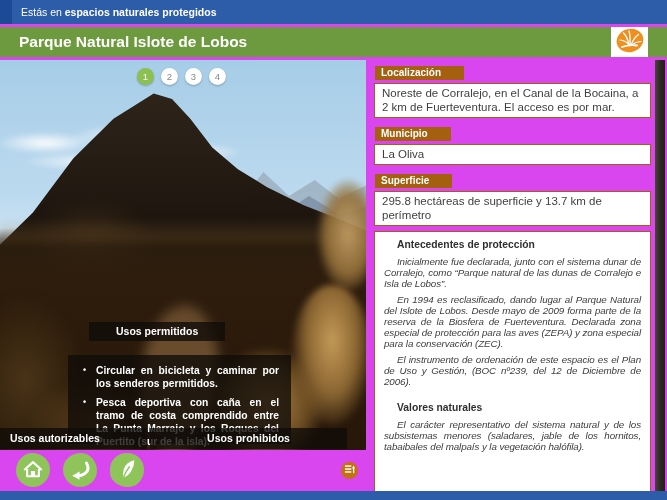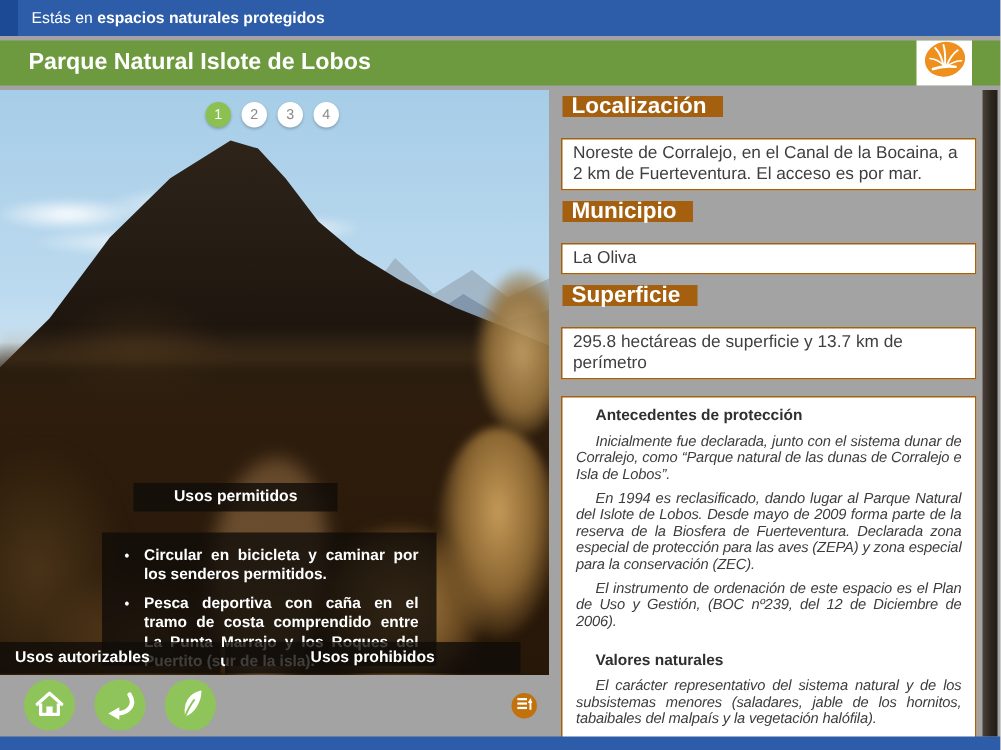--- a/index.html
+++ b/index.html
@@ -1,18 +1,18 @@
 <!DOCTYPE html>
 <html><head>
 <meta charset="utf-8">
 <style>
   * { margin:0; padding:0; box-sizing:border-box; }
   html,body { background:#e9e9e9; }
   body { font-family:"Liberation Sans", sans-serif; }
-  #app { position:relative; width:667px; height:500px; background:#a3a3a3; overflow:hidden; margin:0 auto; }
+  #app { position:relative; width:667px; height:500px; background:#d946ef; overflow:hidden; margin:0 auto; }
 
   
   .topbar { position:absolute; left:0; top:0; width:667px; height:24px; background:#2d5ca9; color:#fff;
             font-size:10.5px; line-height:24px; padding-left:21px; }
   .topbar .corner { position:absolute; left:0; top:0; width:12px; height:24px; background:#1d4a94; }
   .topbar b { font-weight:700; }
 
   
   .titlebar { position:absolute; left:0; top:27px; width:667px; height:30px; background:#6d9a3e; }
   .titlebar .page-title { position:absolute; left:19px; top:0; height:30px; line-height:30px;
@@ -70,25 +70,25 @@
   .usos-panel .bullet { position:relative; padding-left:15px; font-size:10.3px; font-weight:700;
          line-height:13px; text-align:justify; margin-bottom:6px; }
   .usos-panel .bullet::before { content:"•"; position:absolute; left:2px; top:0; font-size:9px; }
   .usos-bottom-tab { position:absolute; top:368px; height:21px; background:rgba(16,13,9,.8); color:#fff;
          font-size:10.5px; font-weight:700; line-height:21px; cursor:pointer; }
   .tab-autorizables { left:0; width:147px; padding-left:10px; }
   .tab-prohibidos { left:150px; width:197px; text-align:center; }
 
   
   .info-col { position:absolute; left:374px; top:62px; width:277px; }
-  .info-label { display:inline-block; background:#a4600f; color:#fff; font-size:15px; font-weight:700;
-         padding:2px 11px 2px 6px; margin:0 0 3px 1px; height:14px; line-height:10.5px; }
+  .info-label { display:inline-block; background:#a4600f; color:#fff; font-size:10px; font-weight:700;
+         padding:2px 23px 2px 6px; margin:0 0 3px 1px; height:14px; line-height:10.5px; }
   .label-row { position:relative; }
   .info-box { width:277px; border:1.5px solid #a4600f; background:#fff; color:#3f3f3f;
-         font-size:11.5px; line-height:14px; padding:2px 7px 3px 7px; margin-bottom:5px;margin-top:11px; }
+         font-size:11.5px; line-height:14px; padding:2px 7px 3px 7px; margin-bottom:5px; }
   .scroll-btn { position:absolute; right:-1px; top:-6px; width:20px; height:20px; border:none; border-radius:50%;
          background:#c2720c; cursor:pointer; display:flex; align-items:center; justify-content:center; padding:0; }
   .desc-box { width:277px; height:265px; border:1.5px solid #a4600f; background:#fff; overflow:hidden;
          padding:6px 9px 0 9px; color:#3c3c3c; margin-bottom:0; }
   .desc-box h3 { font-size:10.3px; font-weight:700; color:#2f2f2f; text-indent:13px; margin:0 0 4px 0; }
   .desc-box h3.second { margin-top:14px; }
   .desc-box p { font-size:9.8px; line-height:11px; letter-spacing:-0.1px; text-align:justify;
          text-indent:13px; margin:0 0 5px 0;font-style:italic; }
 
   

